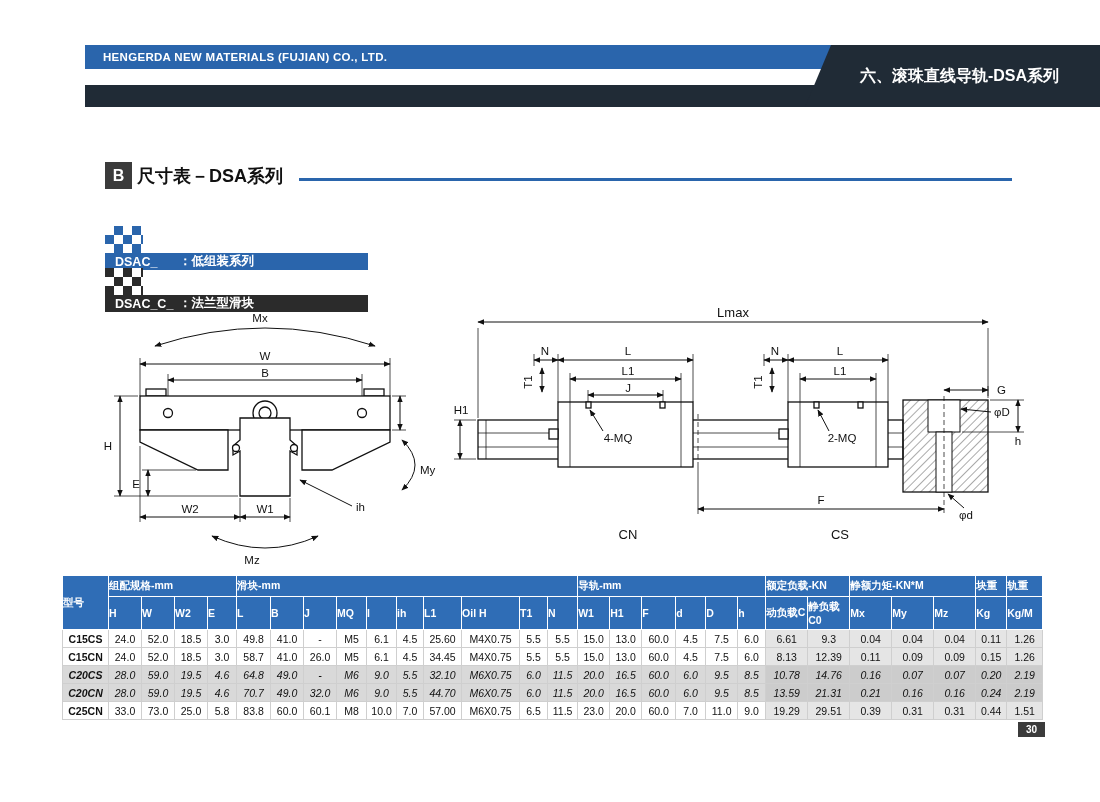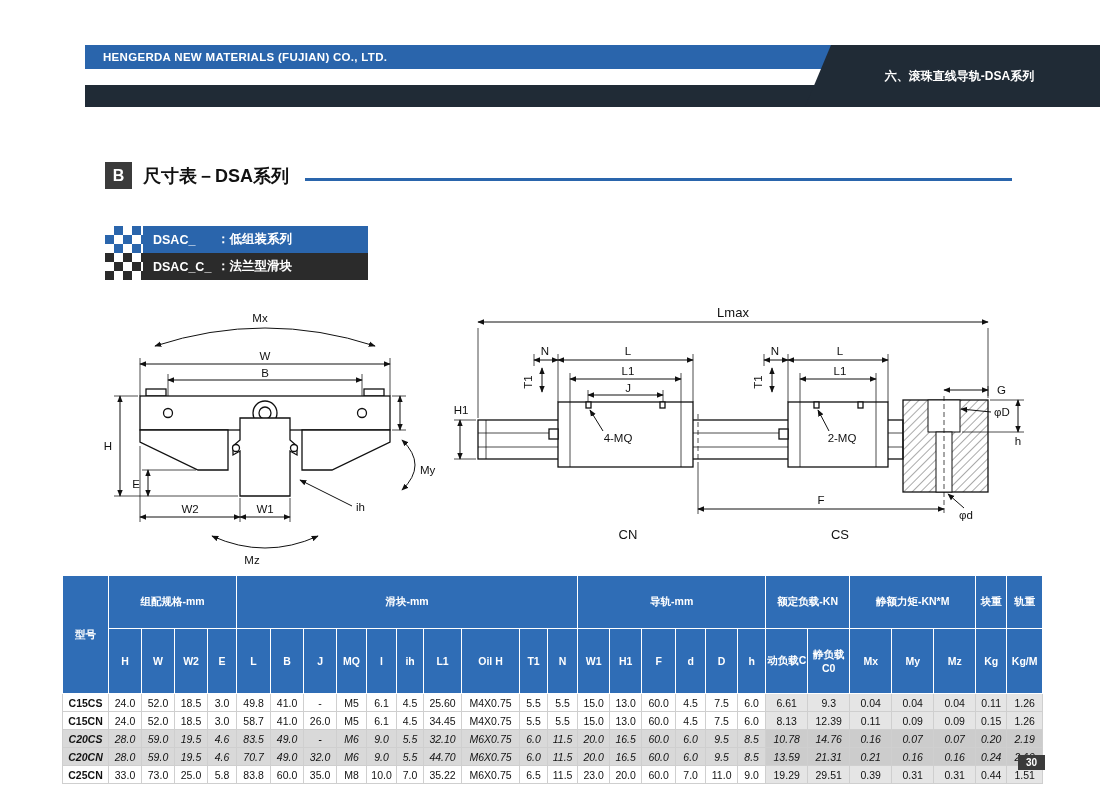--- a/index.html
+++ b/index.html
@@ -14,32 +14,32 @@
   .header-wrap { position: absolute; left: 85px; top: 45px; width: 1015px; height: 62px; }
   .header-blue { position: absolute; left: 0; top: 0; width: 100%; height: 24px;
     background: var(--accent-blue, #2a65ac); display: flex; align-items: center; }
   .company { color: #fff; font-weight: bold; font-size: 11.5px; letter-spacing: .3px; padding-left: 18px; }
   .header-strip { position: absolute; left: 0; top: 40px; width: 100%; height: 22px;
     background: var(--dark-navy, #202b36); }
   .header-dark { position: absolute; right: 0; top: 0; width: 295px; height: 62px;
     background: var(--dark-navy, #202b36);
     clip-path: polygon(26px 0, 100% 0, 100% 100%, 0 100%);
     display: flex; align-items: center; justify-content: center; }
-  .series-title { color: #fff; font-weight: bold; font-size: 12px; padding-left: 14px; }
+  .series-title { color: #fff; font-weight: bold; font-size: 16px; padding-left: 14px; }
 
   
   .section-header { position: absolute; left: 105px; top: 162px; width: 907px; display: flex; align-items: center; }
   .badge { width: 27px; height: 27px; background: var(--badge-dark, #3b3b3b); color: #fff;
     font-weight: bold; font-size: 16px; display: flex; align-items: center; justify-content: center; flex: 0 0 auto; }
-  .section-title { font-size: 18px; font-weight: bold; margin-left: 11px; white-space: nowrap; }
+  .section-title { font-size: 18px; font-weight: bold; margin-left: 5px; white-space: nowrap; }
   .section-line { flex: 1; height: 3px; background: var(--accent-blue, #2a65ac); margin-left: 16px; margin-top: 8px; }
 
   
   .legend { position: absolute; left: 105px; top: 226px; width: 263px; }
-  .legend-row { display: flex; height: 27px; }
+  .legend-row { display: flex; height: 42px; flex-direction: column; }
   .legend-checker { width: 38px; height: 27px; flex: 0 0 auto; }
   .checker-blue { background-image: conic-gradient(var(--accent-blue, #2a65ac) 25%, #fff 0 50%, var(--accent-blue, #2a65ac) 0 75%, #fff 0);
     background-size: 18px 18px; background-position: 0 0; }
   .checker-dark { background-image: conic-gradient(var(--legend-dark, #2b2b2b) 25%, #fff 0 50%, var(--legend-dark, #2b2b2b) 0 75%, #fff 0);
     background-size: 18px 18px; background-position: 9px 0; }
   .legend-bar { flex: 1; display: flex; align-items: center; color: #fff; font-size: 12.5px; font-weight: bold; padding-left: 10px; }
   .legend-bar.blue { background: var(--accent-blue, #2a65ac); }
   .legend-bar.dark { background: var(--legend-dark, #2b2b2b); }
   .legend-code { display: inline-block; width: 64px; }
 
@@ -49,29 +49,29 @@
   svg text { font-size: 11.5px; fill: #111; }
   svg text.big { font-size: 13px; }
   .dim  { stroke: #111; stroke-width: 1; fill: none; }
   .thin { stroke: #111; stroke-width: .75; fill: none; }
   .dash { stroke: #111; stroke-width: .75; fill: none; stroke-dasharray: 5 3; }
   .part { fill: #fff; stroke: #111; stroke-width: 1.3; }
 
   
   .spec-table { position: absolute; left: 62px; top: 575px; border-collapse: collapse; table-layout: fixed; }
   .spec-table th { background: var(--table-header-blue, #2f6db6); color: #fff; font-size: 10.5px;
-    font-weight: bold; border: 1px solid #fff; padding: 19px 0; text-align: center; }
+    font-weight: bold; border: 1px solid #fff; padding: 3px 0; text-align: left; }
   .spec-table td { font-size: 10.5px; text-align: center; border: 1px solid #cfcfcf; padding: 2.5px 0; background: #fff; }
   .spec-table td.model { font-weight: bold; }
   .spec-table tr.band td { background: var(--band-gray, #d9d9d9); font-style: italic; }
   .spec-table td.shade { background: var(--shade-gray, #e5e5e5); }
   .spec-table tr.band td.shade { background: var(--band-shade-gray, #cccccc); }
 
   
-  .page-num { position: absolute; left: 1018px; top: 755px; background: var(--badge-dark, #3b3b3b);
+  .page-num { position: absolute; left: 1018px; top: 722px; background: var(--badge-dark, #3b3b3b);
     color: #fff; font-size: 10px; font-weight: bold; padding: 2px 8px; }
 </style>
 </head>
 <body>
 
 <div class="header-wrap">
   <div class="header-blue">
     <span class="company">HENGERDA NEW MATERIALS (FUJIAN) CO., LTD.</span>
   </div>
   <div class="header-strip"></div>
@@ -447,21 +447,21 @@
         <td class="shade">0.09</td>
         <td class="shade">0.15</td>
         <td class="shade">1.26</td>
       </tr>
       <tr class="band">
         <td class="model">C20CS</td>
         <td>28.0</td>
         <td>59.0</td>
         <td>19.5</td>
         <td>4.6</td>
-        <td>83.5</td>
+        <td>64.8</td>
         <td>49.0</td>
         <td>-</td>
         <td>M6</td>
         <td>9.0</td>
         <td>5.5</td>
         <td>32.10</td>
         <td>M6X0.75</td>
         <td>6.0</td>
         <td>11.5</td>
         <td>20.0</td>
@@ -509,25 +509,25 @@
         <td class="shade">2.19</td>
       </tr>
       <tr>
         <td class="model">C25CN</td>
         <td>33.0</td>
         <td>73.0</td>
         <td>25.0</td>
         <td>5.8</td>
         <td>83.8</td>
         <td>60.0</td>
-        <td>35.0</td>
+        <td>60.1</td>
         <td>M8</td>
         <td>10.0</td>
         <td>7.0</td>
-        <td>35.22</td>
+        <td>57.00</td>
         <td>M6X0.75</td>
         <td>6.5</td>
         <td>11.5</td>
         <td>23.0</td>
         <td>20.0</td>
         <td>60.0</td>
         <td>7.0</td>
         <td>11.0</td>
         <td>9.0</td>
         <td class="shade">19.29</td>

